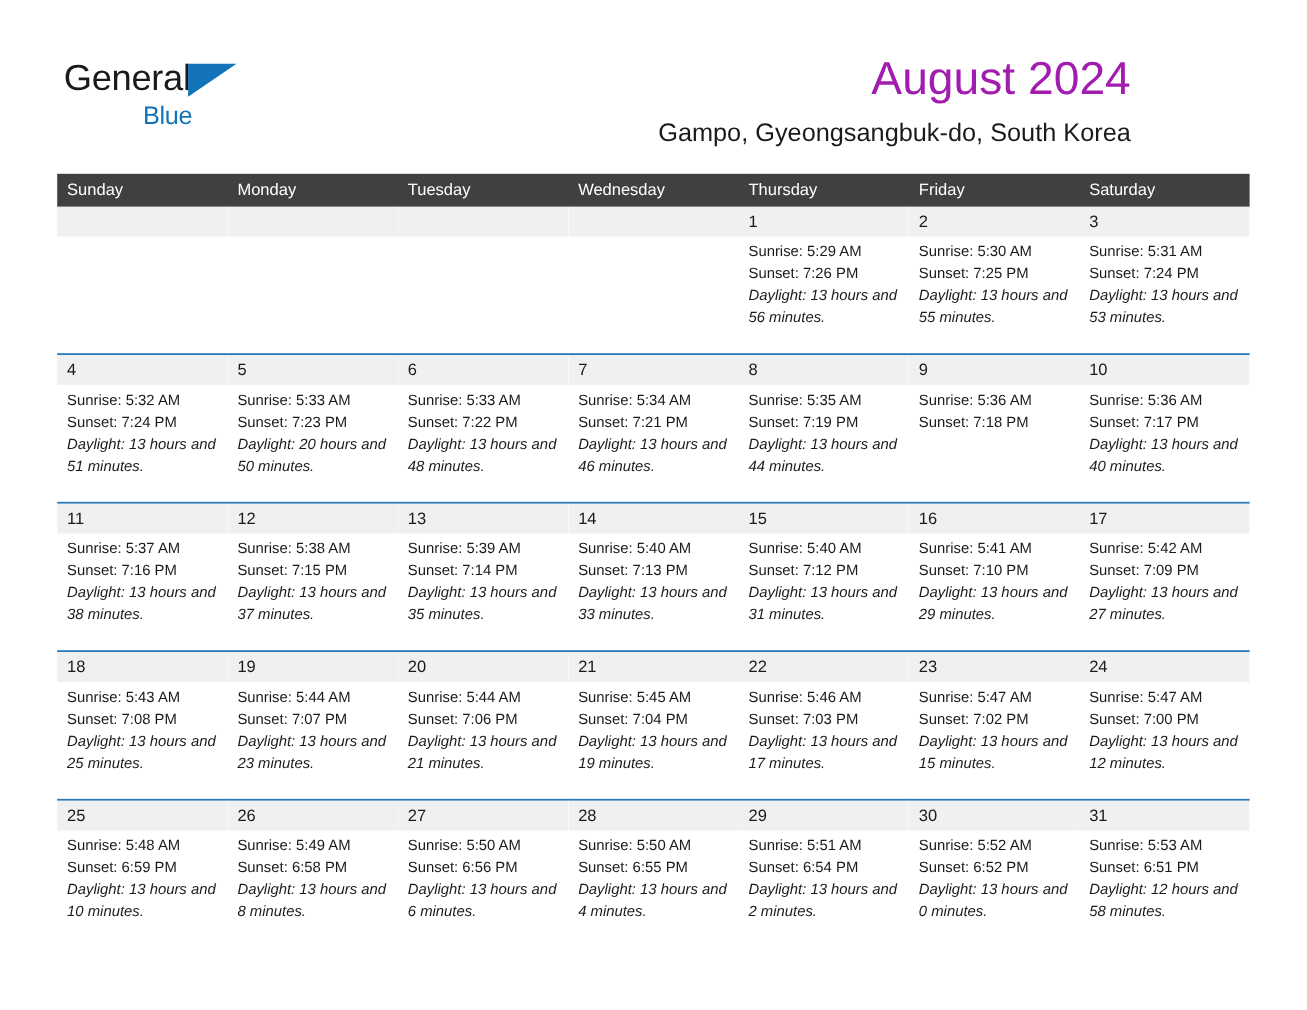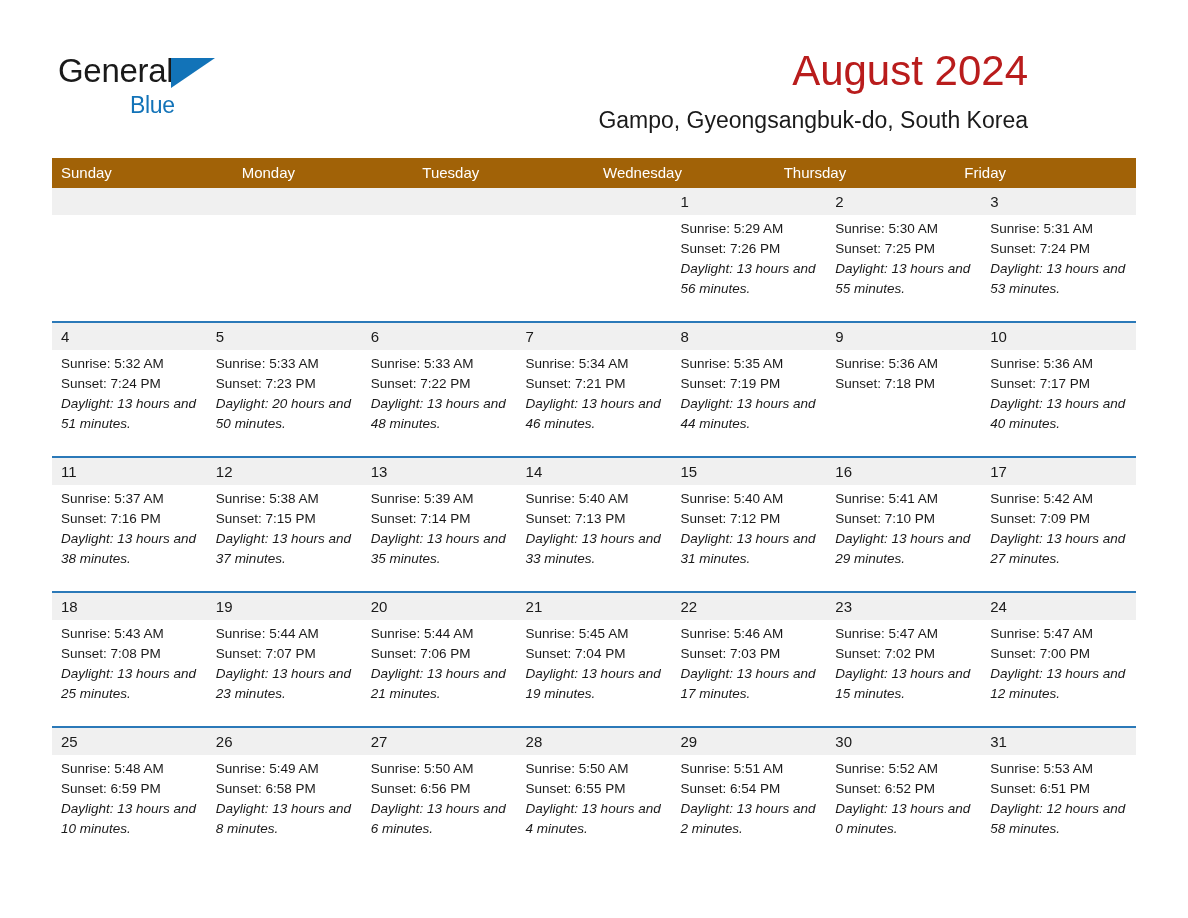--- a/index.html
+++ b/index.html
@@ -72,43 +72,42 @@
   .title-block {
     position: absolute;
     right: 0;
     top: 0;
     text-align: right;
   }
   .month-title {
     font-size: 42px;
     line-height: 54px;
     font-weight: 400;
-    color: #b91c1c;
+    color: #a21caf;
     white-space: nowrap;
   }
   .location-subtitle {
     margin-top: 8px;
     font-size: 23px;
     line-height: 28px;
     font-weight: 400;
     color: #1a1a1a;
     white-space: nowrap;
   }
 
   
   .calendar {
     position: absolute;
     left: 52px;
     top: 158px;
     width: 1084px;
   }
   .weekday-row {
     display: flex;
-    background: #a16207;
-    justify-content: center;
+    background: #404040;
   }
   .weekday-cell {
     flex: 1 1 0;
     min-width: 0;
     height: 30px;
     line-height: 30px;
     color: #ffffff;
     font-size: 15px;
     padding-left: 9px;
     box-sizing: border-box;
@@ -183,20 +182,21 @@
   </div>
 
   <div class="calendar">
     <div class="weekday-row" id="weekday-row">
         <div class="weekday-cell">Sunday</div>
         <div class="weekday-cell">Monday</div>
         <div class="weekday-cell">Tuesday</div>
         <div class="weekday-cell">Wednesday</div>
         <div class="weekday-cell">Thursday</div>
         <div class="weekday-cell">Friday</div>
+        <div class="weekday-cell">Saturday</div>
       </div>
     <div id="weeks-container">
         <div class="week-row first">
           <div class="day-cell empty">
             <div class="day-number-band"></div>
           </div>
           <div class="day-cell empty">
             <div class="day-number-band"></div>
           </div>
           <div class="day-cell empty">

